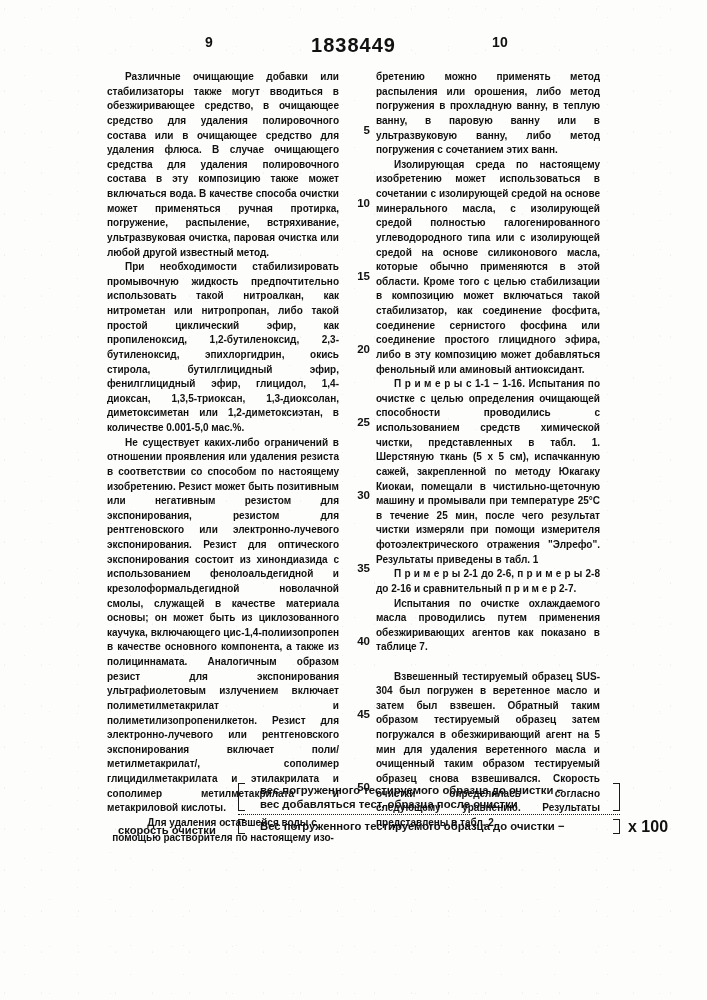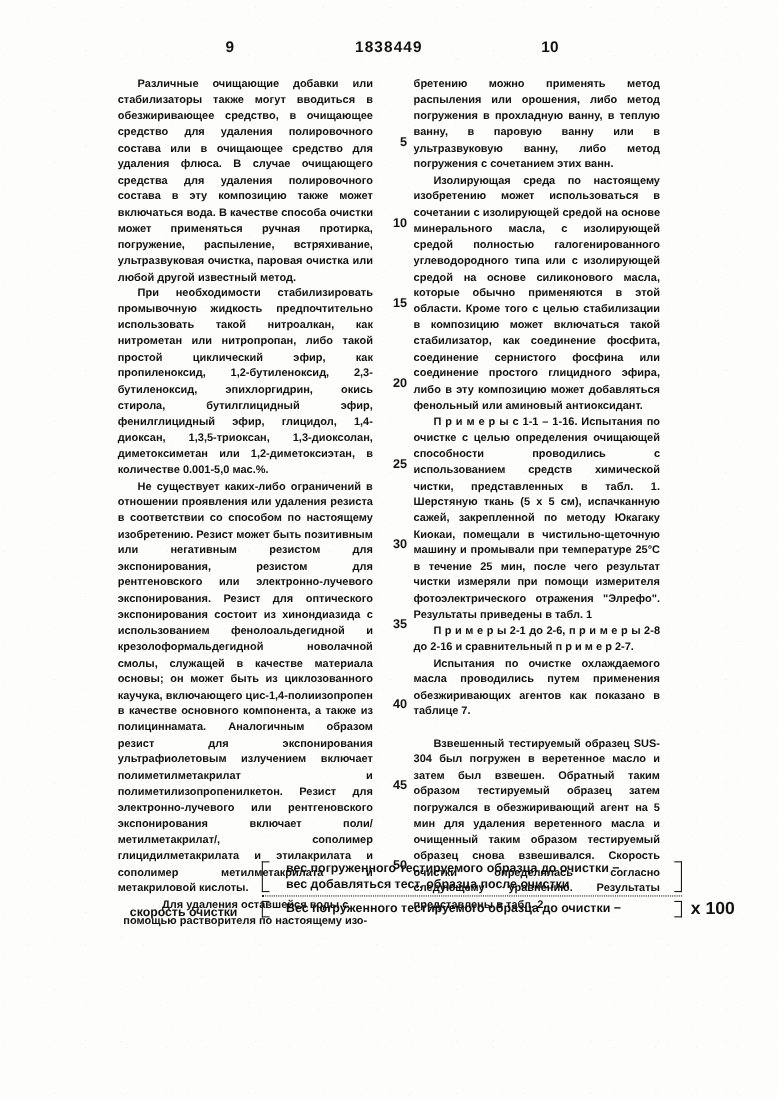--- a/index.html
+++ b/index.html
@@ -37,21 +37,21 @@
     font-size: 14px;
     font-weight: 600;
     letter-spacing: 0.2px;
   }
   #header .pg-num {
     position: absolute;
     left: 0;
     width: 707px;
     text-align: center;
     top: 0;
-    font-size: 14px;
+    font-size: 20px;
     font-weight: 600;
     letter-spacing: 1px;
   }
   #header .pg-right {
     position: absolute;
     left: 492px;
     top: 0;
     font-size: 14px;
     font-weight: 600;
     letter-spacing: 0.2px;

